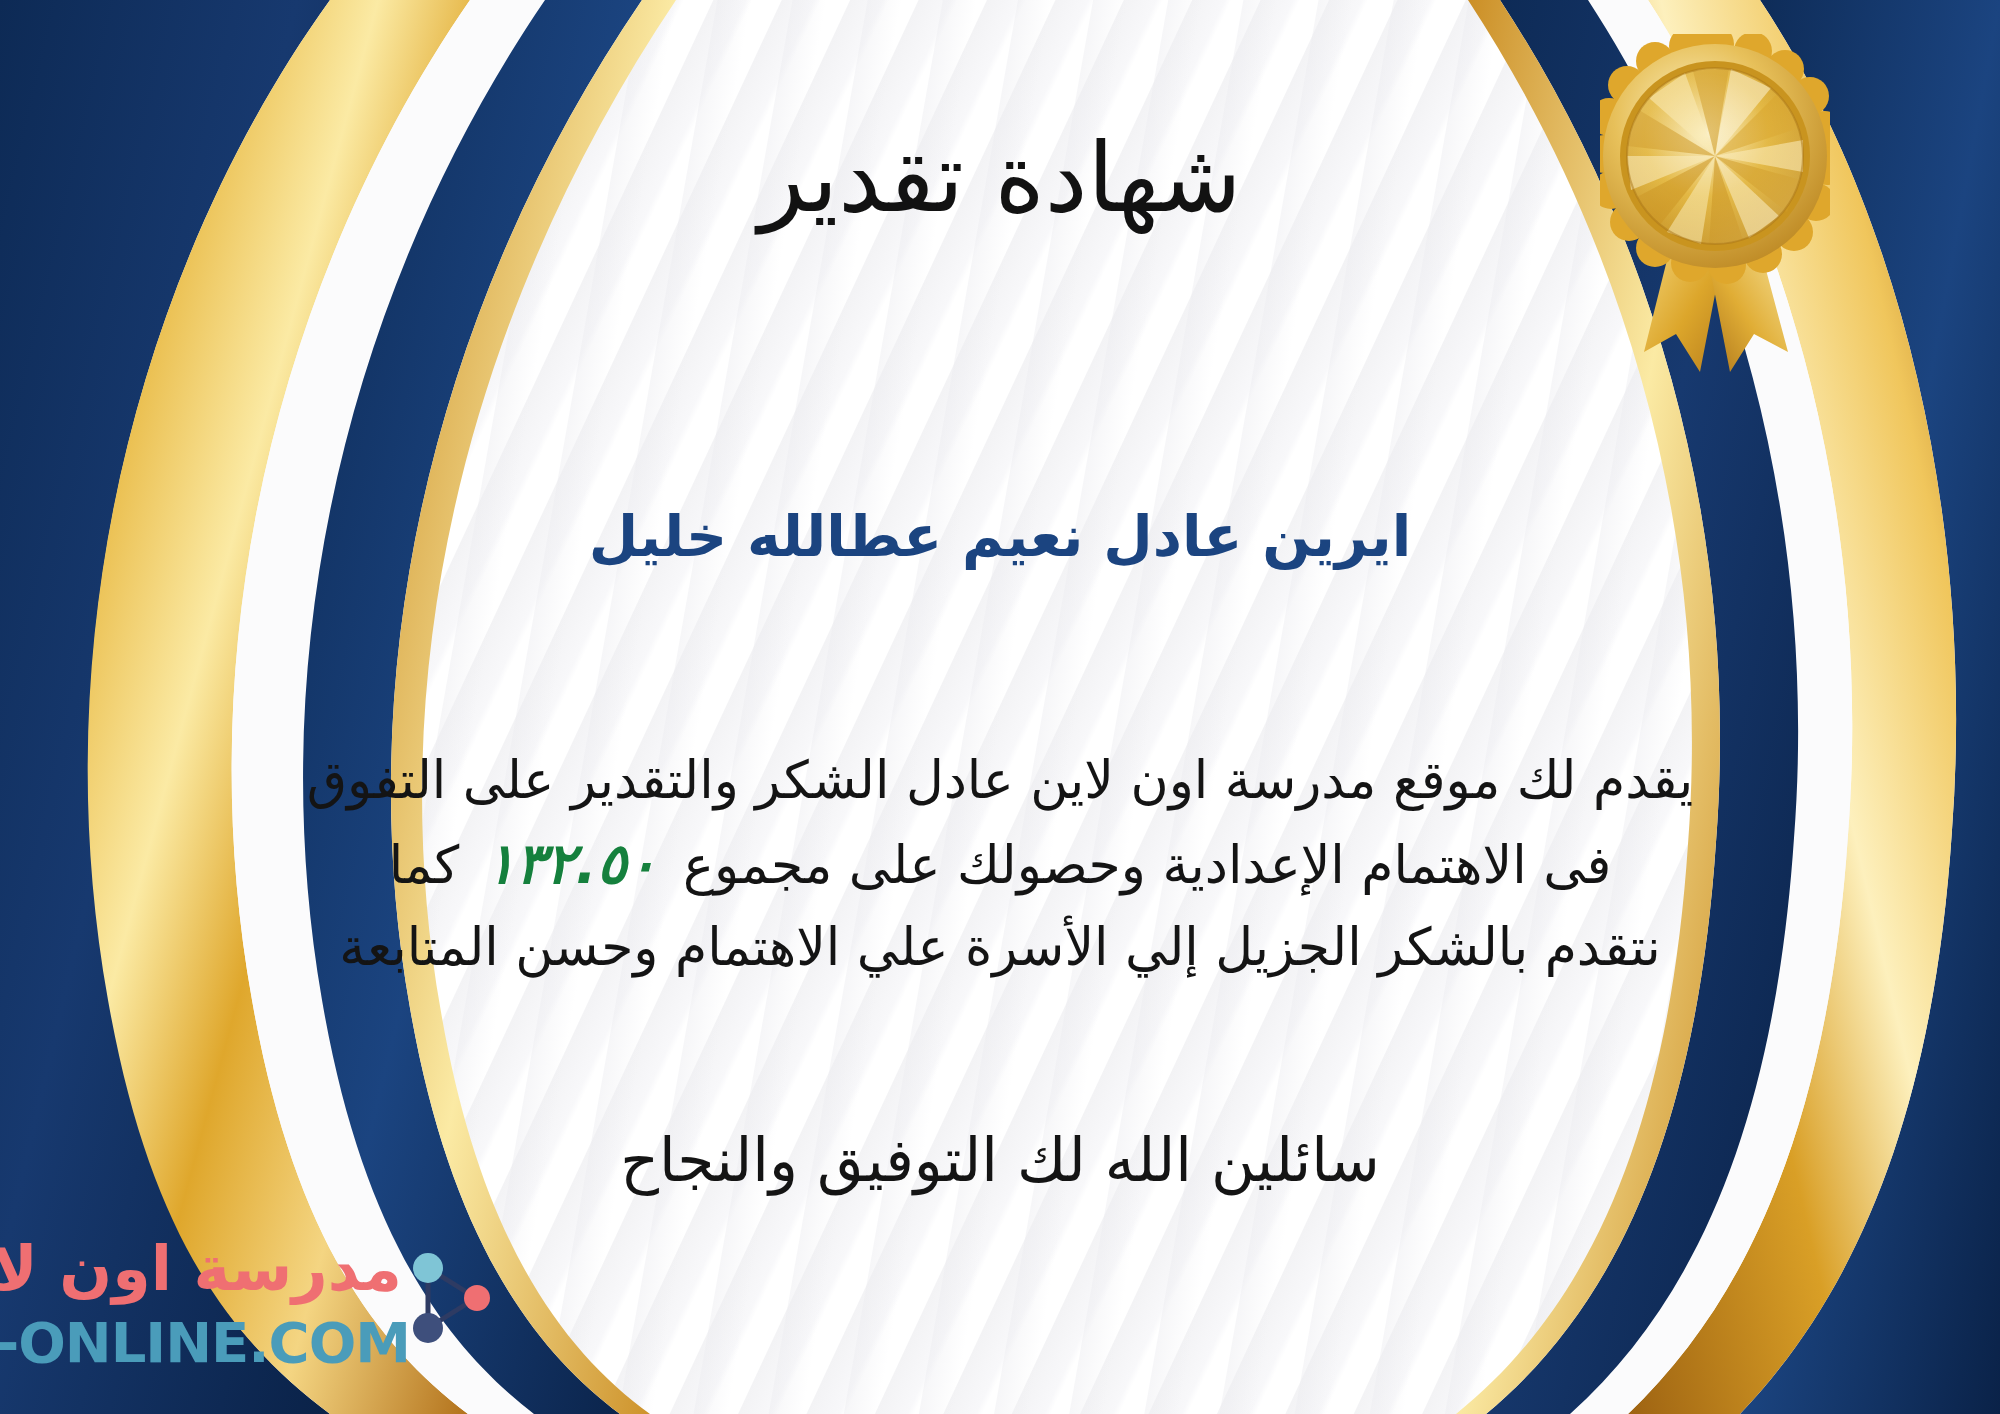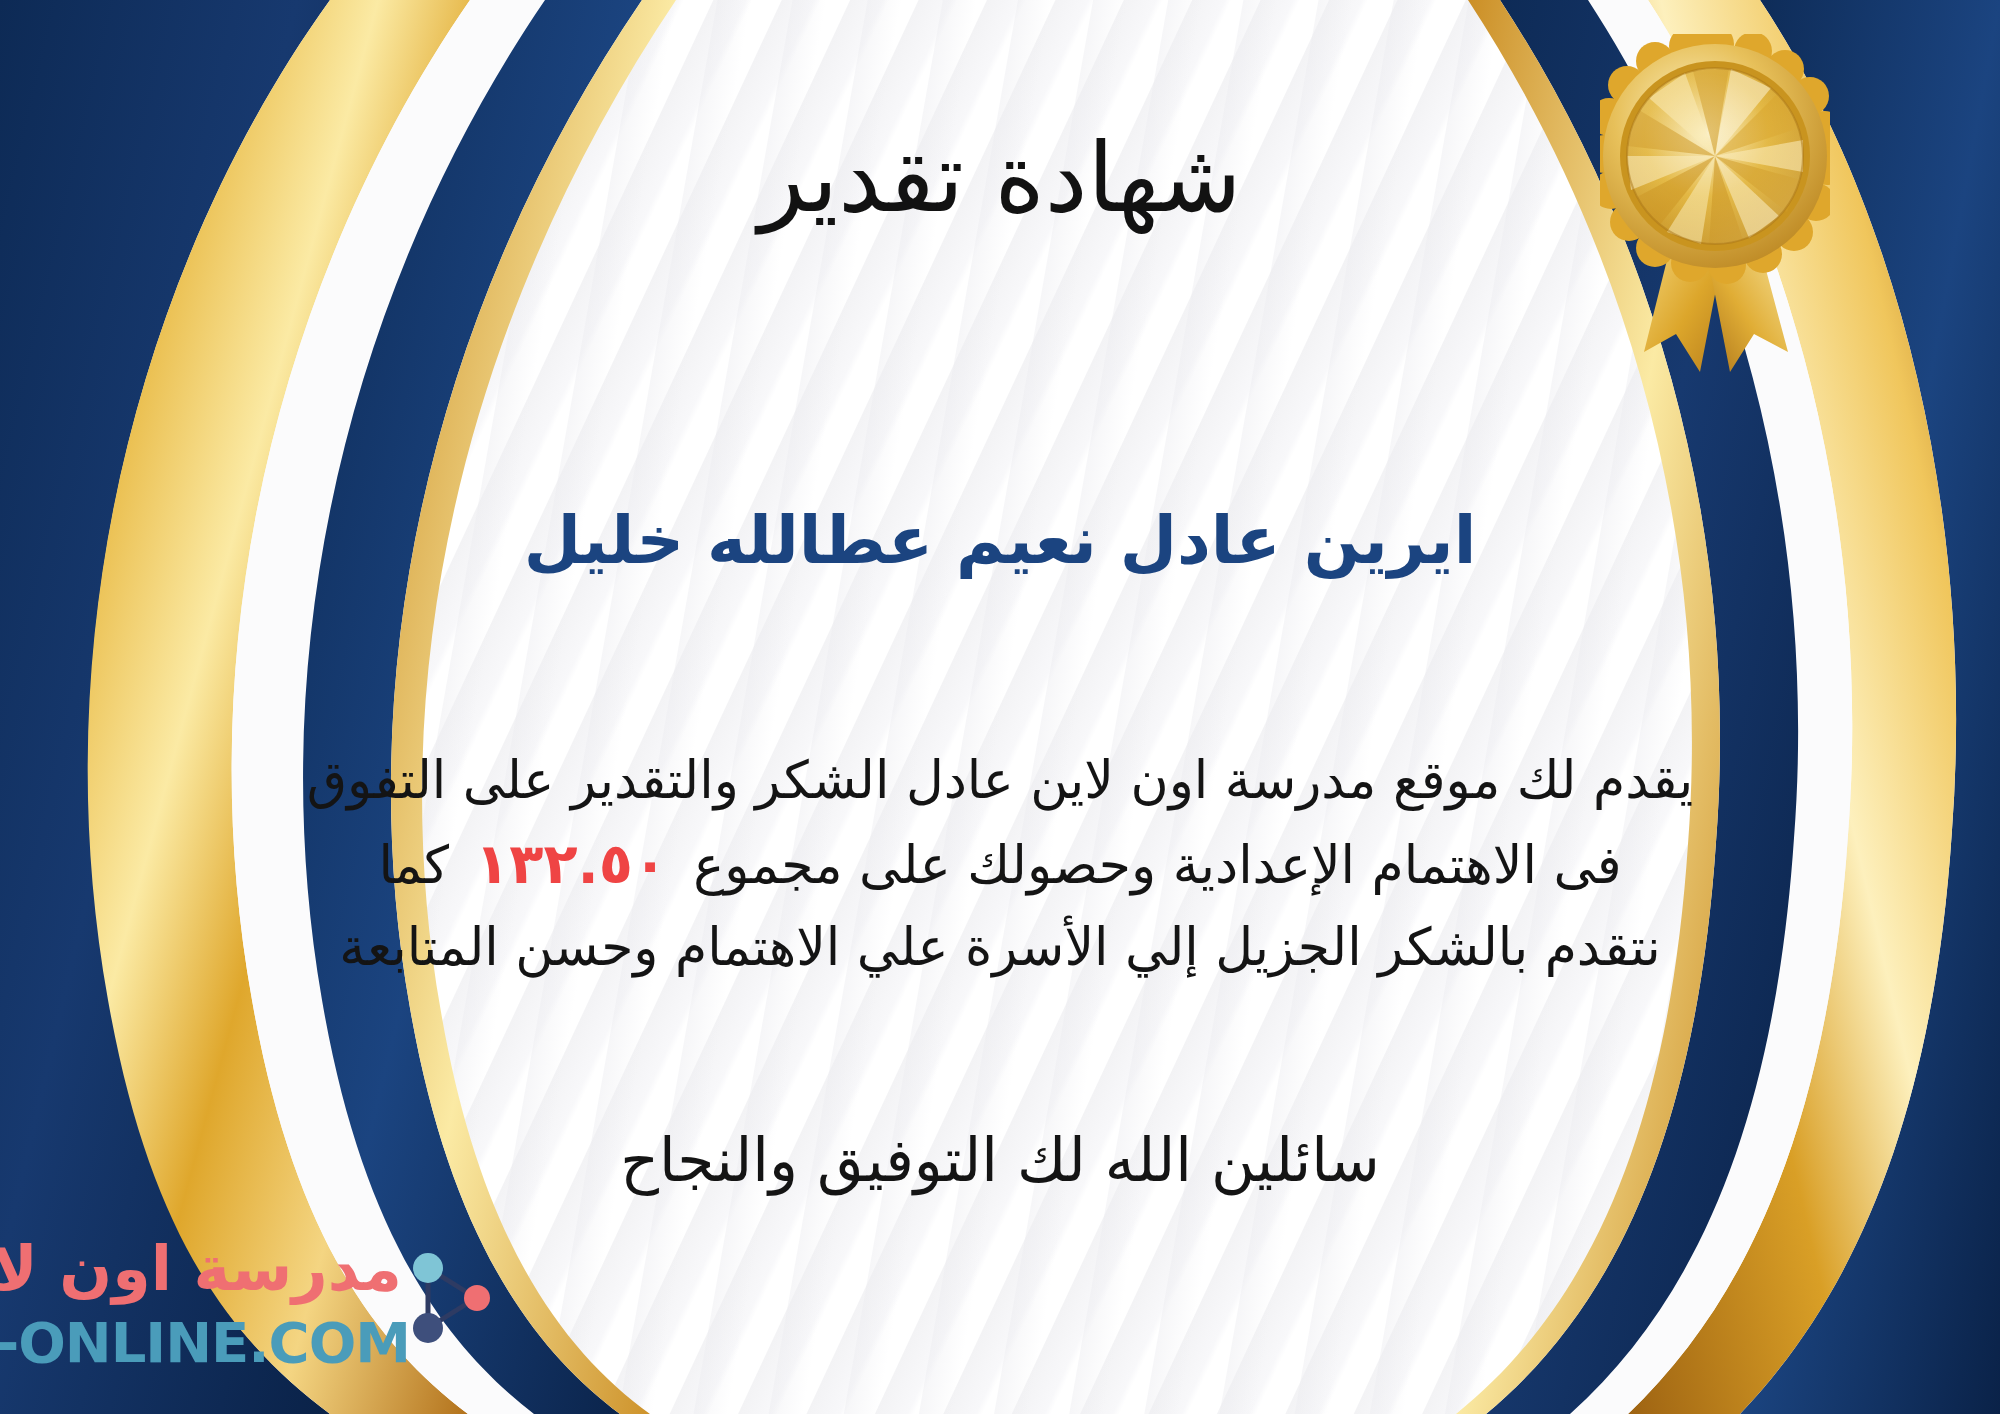--- a/index.html
+++ b/index.html
@@ -43,35 +43,36 @@
     position:absolute;top:128px;left:0;width:2000px;
     text-align:center;
     font-size:96px;line-height:1.05;font-weight:400;
     color:#121212;
     letter-spacing:0px;
     font-family:"DejaVu Sans","Liberation Sans",sans-serif;
   }
   .name{
     position:absolute;top:505px;left:0;width:2000px;
     text-align:center;
-    font-size:66px;line-height:1.1;font-weight:700;
+    font-size:57px;line-height:1.1;font-weight:700;
     color:#1b4480;
   }
   .body-block{
     position:absolute;top:740px;left:120px;width:1760px;
     text-align:center;
   }
   .bline{
     font-size:52px;line-height:1.55;color:#141414;font-weight:400;
     white-space:nowrap;
   }
   .grade{
-    color:#ef4444;font-weight:700;
+    color:#15803d;font-weight:700;
     padding:0 26px;
     font-size:56px;
+    font-style:italic;
   }
   .closing{
     position:absolute;top:1118px;left:0;width:2000px;
     text-align:center;
     font-size:60px;line-height:1.4;color:#141414;
   }
   
   .logo{position:absolute;left:28px;top:1238px;width:470px;height:150px;}
   .logo-ar{
     position:absolute;right:96px;top:-6px;

